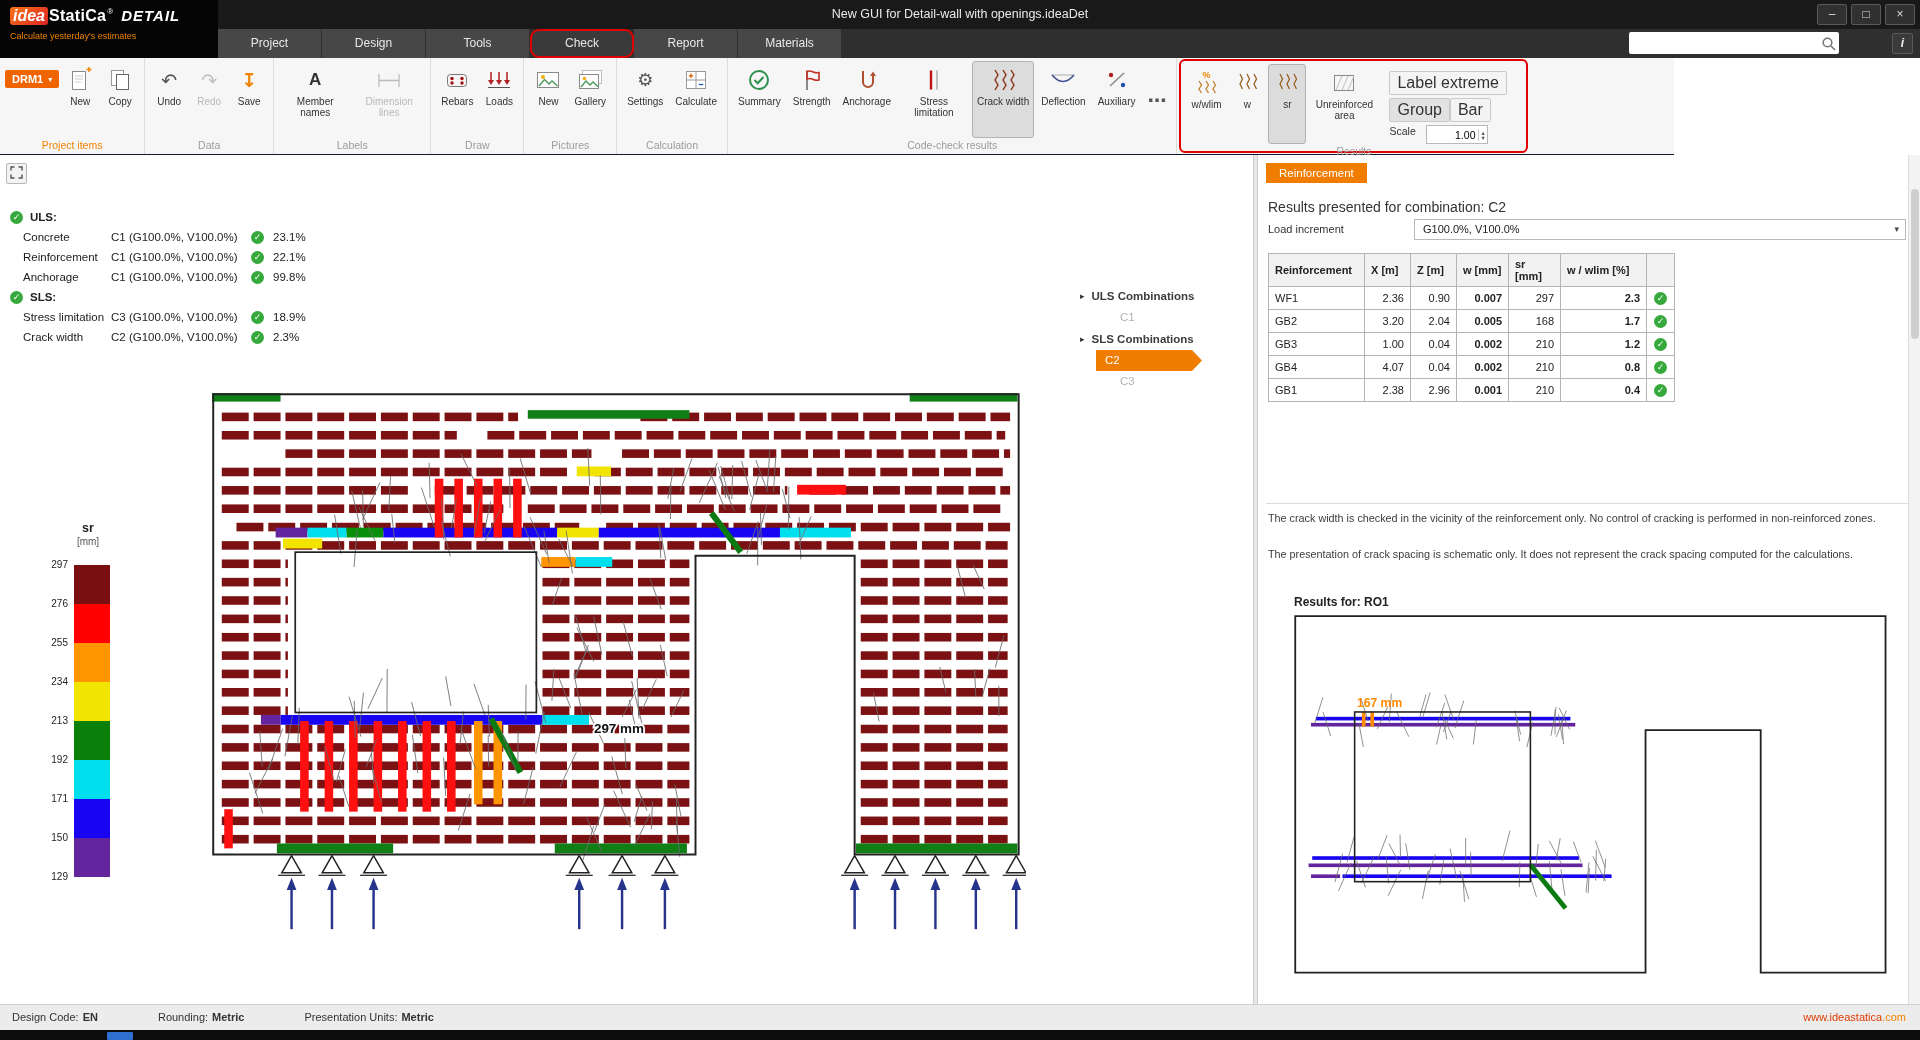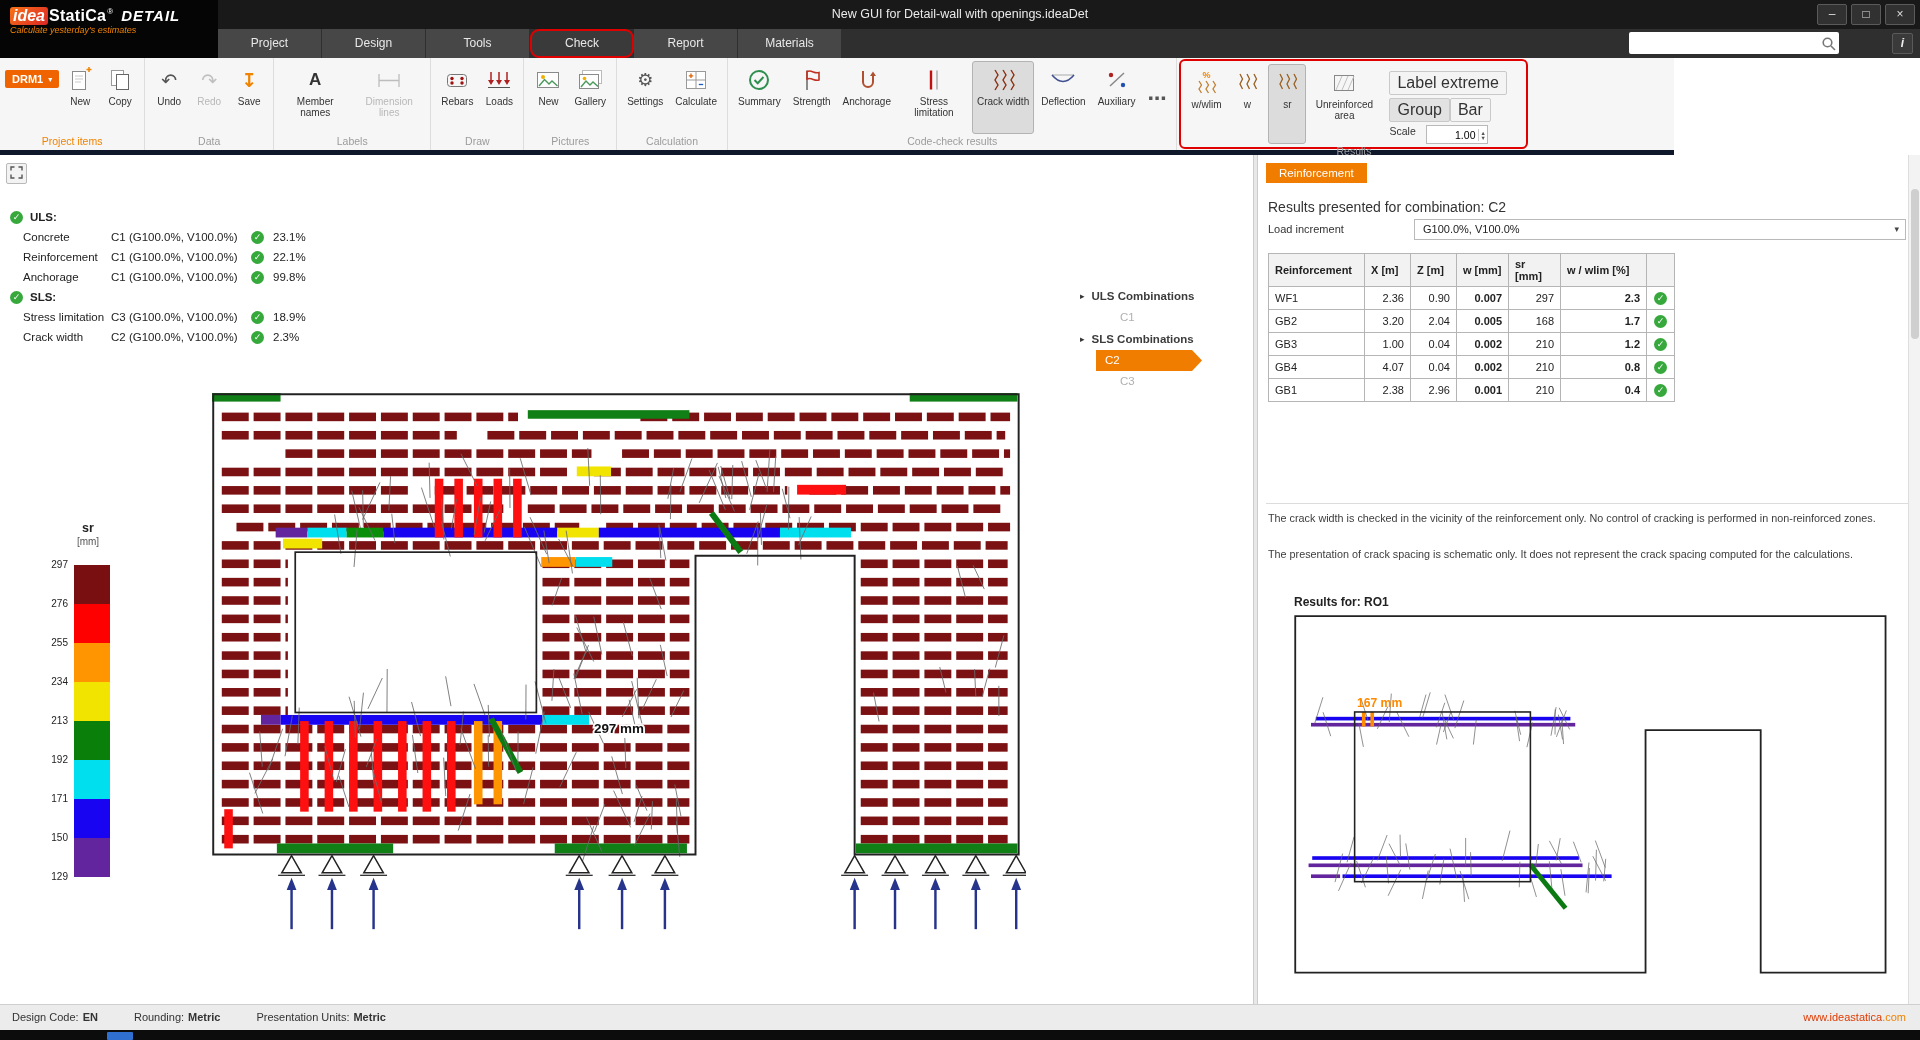--- a/index.html
+++ b/index.html
@@ -8,32 +8,32 @@
 .titlebar{position:absolute;left:0;top:0;width:1920px;height:29px;background:#191919}
 .title{position:absolute;left:0;right:0;top:0;line-height:29px;text-align:center;color:#eaeaea;font-size:12.5px}
 .win-btns{position:absolute;right:5px;top:4px;display:flex;gap:4px}
 .win-btn{width:30px;height:21px;background:#313131;border:1px solid #5a5a5a;border-radius:2px;color:#ddd;font-size:12px;text-align:center;line-height:19px}
 .logo-block{position:absolute;left:0;top:0;width:218px;height:58px;background:#050505;z-index:10;padding:7px 0 0 10px}
 .logo-line{display:flex;align-items:baseline;color:#fff}
 .logo-idea{font-weight:bold;font-style:italic;font-size:16px;background:linear-gradient(135deg,#f97316,#dc2626);padding:0 3px;border-radius:3px;margin-right:1px}
 .logo-statica{font-weight:bold;font-size:16px;letter-spacing:.3px}
 .logo-reg{font-size:8px;margin:0 8px 0 1px;align-self:flex-start}
 .logo-product{font-style:italic;font-weight:bold;font-size:15px;letter-spacing:1px}
-.logo-tagline{color:#f08300;font-style:italic;font-size:9px;margin-top:0}
+.logo-tagline{color:#f08300;font-size:9px;margin-top:6px}
 
 .tabstrip{position:absolute;left:0;top:29px;width:1920px;height:29px;background:#2f2f2f}
 .tabs{position:absolute;left:218px;top:0;display:flex;height:29px}
 .tab{width:104px;text-align:center;line-height:29px;color:#e8e8e8;font-size:12px;background:#474747;border-right:1px solid #2f2f2f}
 .tab.check-active{background:#3a3a3a;border:2px solid #e10000;border-radius:9px;line-height:24px}
 .search-box{position:absolute;left:1629px;top:3px;width:210px;height:22px;background:#fff;border-radius:2px;display:flex;align-items:center}
 .search-box input{flex:1;border:none;outline:none;height:18px;margin-left:6px;font-size:11px;font-family:inherit}
 .search-ic{width:22px;display:flex;justify-content:center}
 .info-btn{position:absolute;right:7px;top:4px;width:21px;height:21px;background:#3a3a3a;border:1px solid #5a5a5a;border-radius:2px;color:#eee;text-align:center;line-height:19px;font-size:12px;font-style:italic;font-weight:bold}
 
-.ribbon{position:absolute;left:0;top:58px;width:1674px;height:97px;background:#f6f6f6;border-bottom:5px solid #0f172a;display:flex}
+.ribbon{position:absolute;left:0;top:58px;width:1674px;height:97px;background:#f6f6f6;border-bottom:1px solid #0f172a;display:flex}
 .rgroup{display:flex;flex-direction:column;border-right:1px solid #ddd;padding:3px 5px 0}
 .rgroup-buttons{display:flex;gap:2px;flex:1;align-items:stretch}
 .rgroup-label{text-align:center;font-size:10.5px;color:#9b9b9b;padding:1px 0 3px;white-space:nowrap}
 .rgroup-label.orange{color:#f08300}
 .rbtn{display:flex;flex-direction:column;align-items:center;padding:4px 4px 2px;min-width:38px;max-width:72px;border:1px solid transparent;border-radius:3px}
 .rbtn .ric{height:28px;display:flex;align-items:center;justify-content:center;font-size:19px;color:#555}
 .rbtn .ric.col{flex-direction:column;gap:0}
 .rbtn .rlbl{font-size:10px;color:#333;text-align:center;line-height:1.1;margin-top:2px}
 .rbtn.selected{background:#dcdcdc;border-color:#b3b3b3}
 .rbtn.disabled .rlbl{color:#b8b8b8}
@@ -86,21 +86,21 @@
 .res-table .c-check{text-align:center}
 .res-table tr.highlighted{outline:2.5px solid #e60000;outline-offset:-2px}
 .panel-hr{position:absolute;left:8px;top:348px;width:644px;border-top:1px solid #dcdcdc}
 .note{position:absolute;left:10px;width:646px;font-size:10.8px;color:#3d3d3d;line-height:1.32}
 .results-for{position:absolute;left:36px;top:440px;font-size:12px;font-weight:bold;color:#222}
 #detail-svg{position:absolute;left:36px;top:460px}
 .panel-scroll{position:absolute;right:0;top:0;width:12px;height:849px;background:#f3f3f3;border-left:1px solid #ddd}
 .panel-thumb{position:absolute;left:2px;top:34px;width:8px;height:150px;background:#cfcfcf;border-radius:4px}
 
 .statusbar{position:absolute;left:0;top:1004px;width:1920px;height:26px;background:#ececec;border-top:1px solid #cfcfcf;font-size:11px;color:#333}
-.status-items{display:flex;gap:36px;padding-left:12px;line-height:25px}
+.status-items{display:flex;gap:60px;padding-left:12px;line-height:25px}
 .status-item b{margin-left:4px}
 .website{position:absolute;right:14px;top:0;line-height:25px}
 .website .w1{color:#e03a00}
 .website .w2{color:#f08300;font-weight:normal}
 .taskstrip{position:absolute;left:0;top:1030px;width:1920px;height:10px;background:#0c0c0c}
 .task-chip{position:absolute;left:107px;top:2px;width:26px;height:8px;background:#2f6fd0;border-radius:1px}
 </style>
 </head>
 <body>
 

